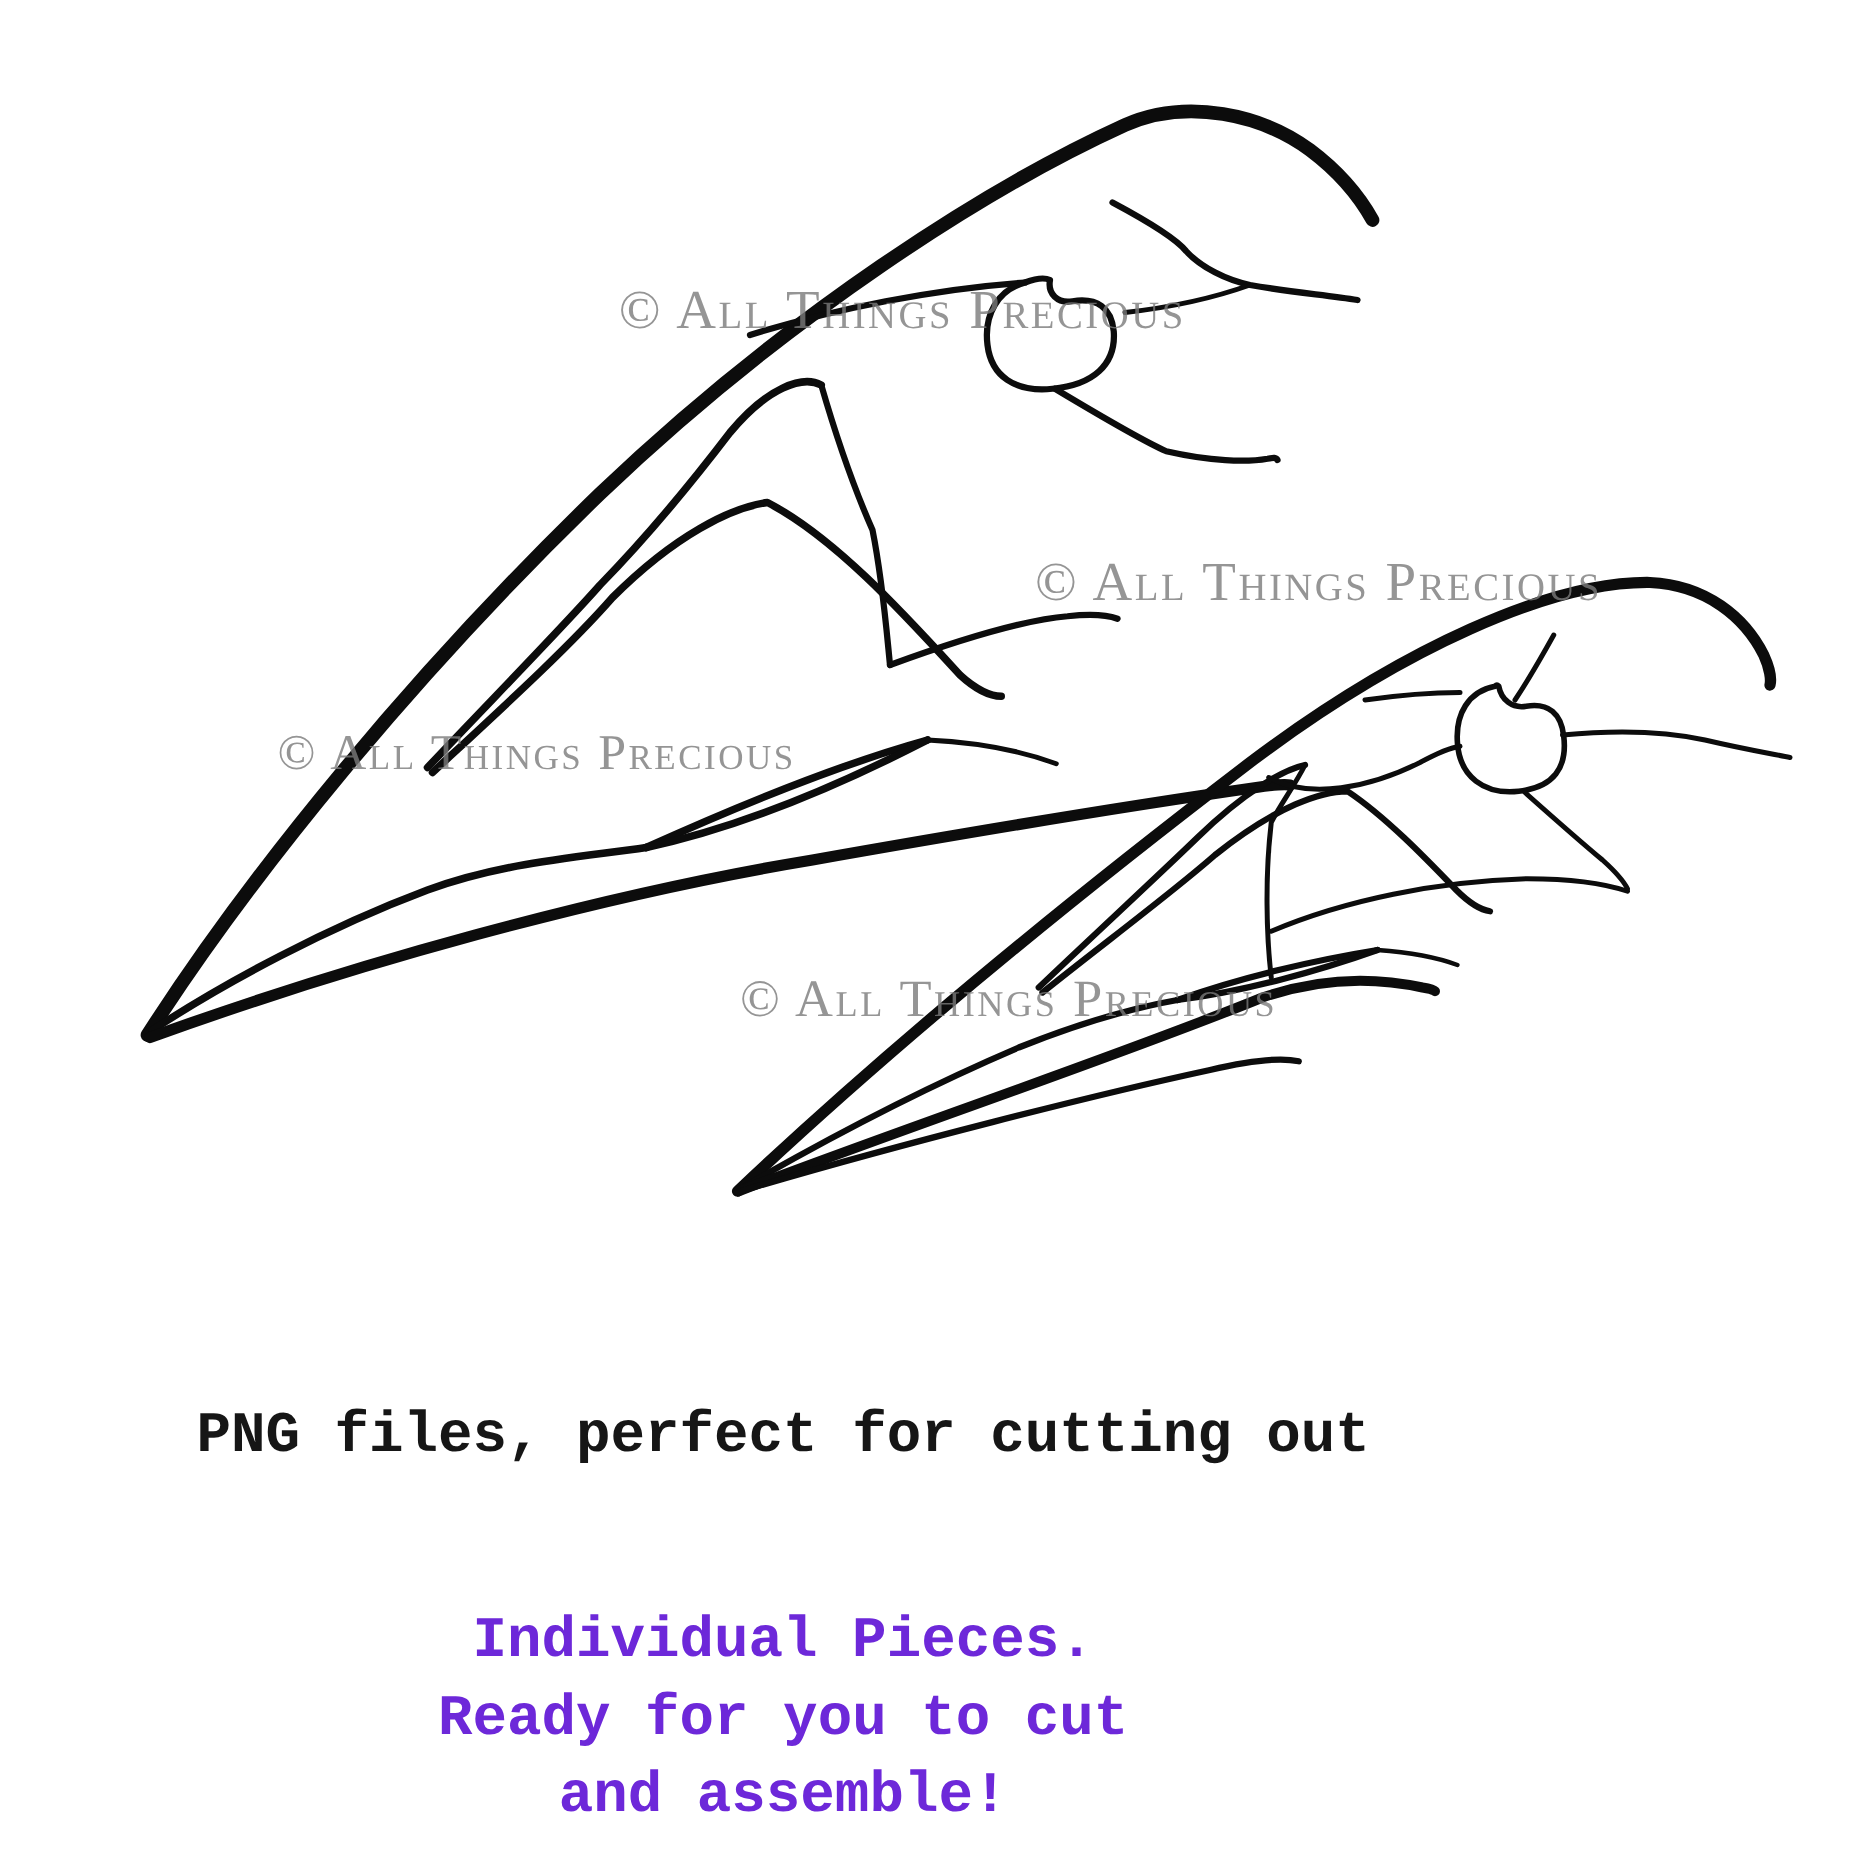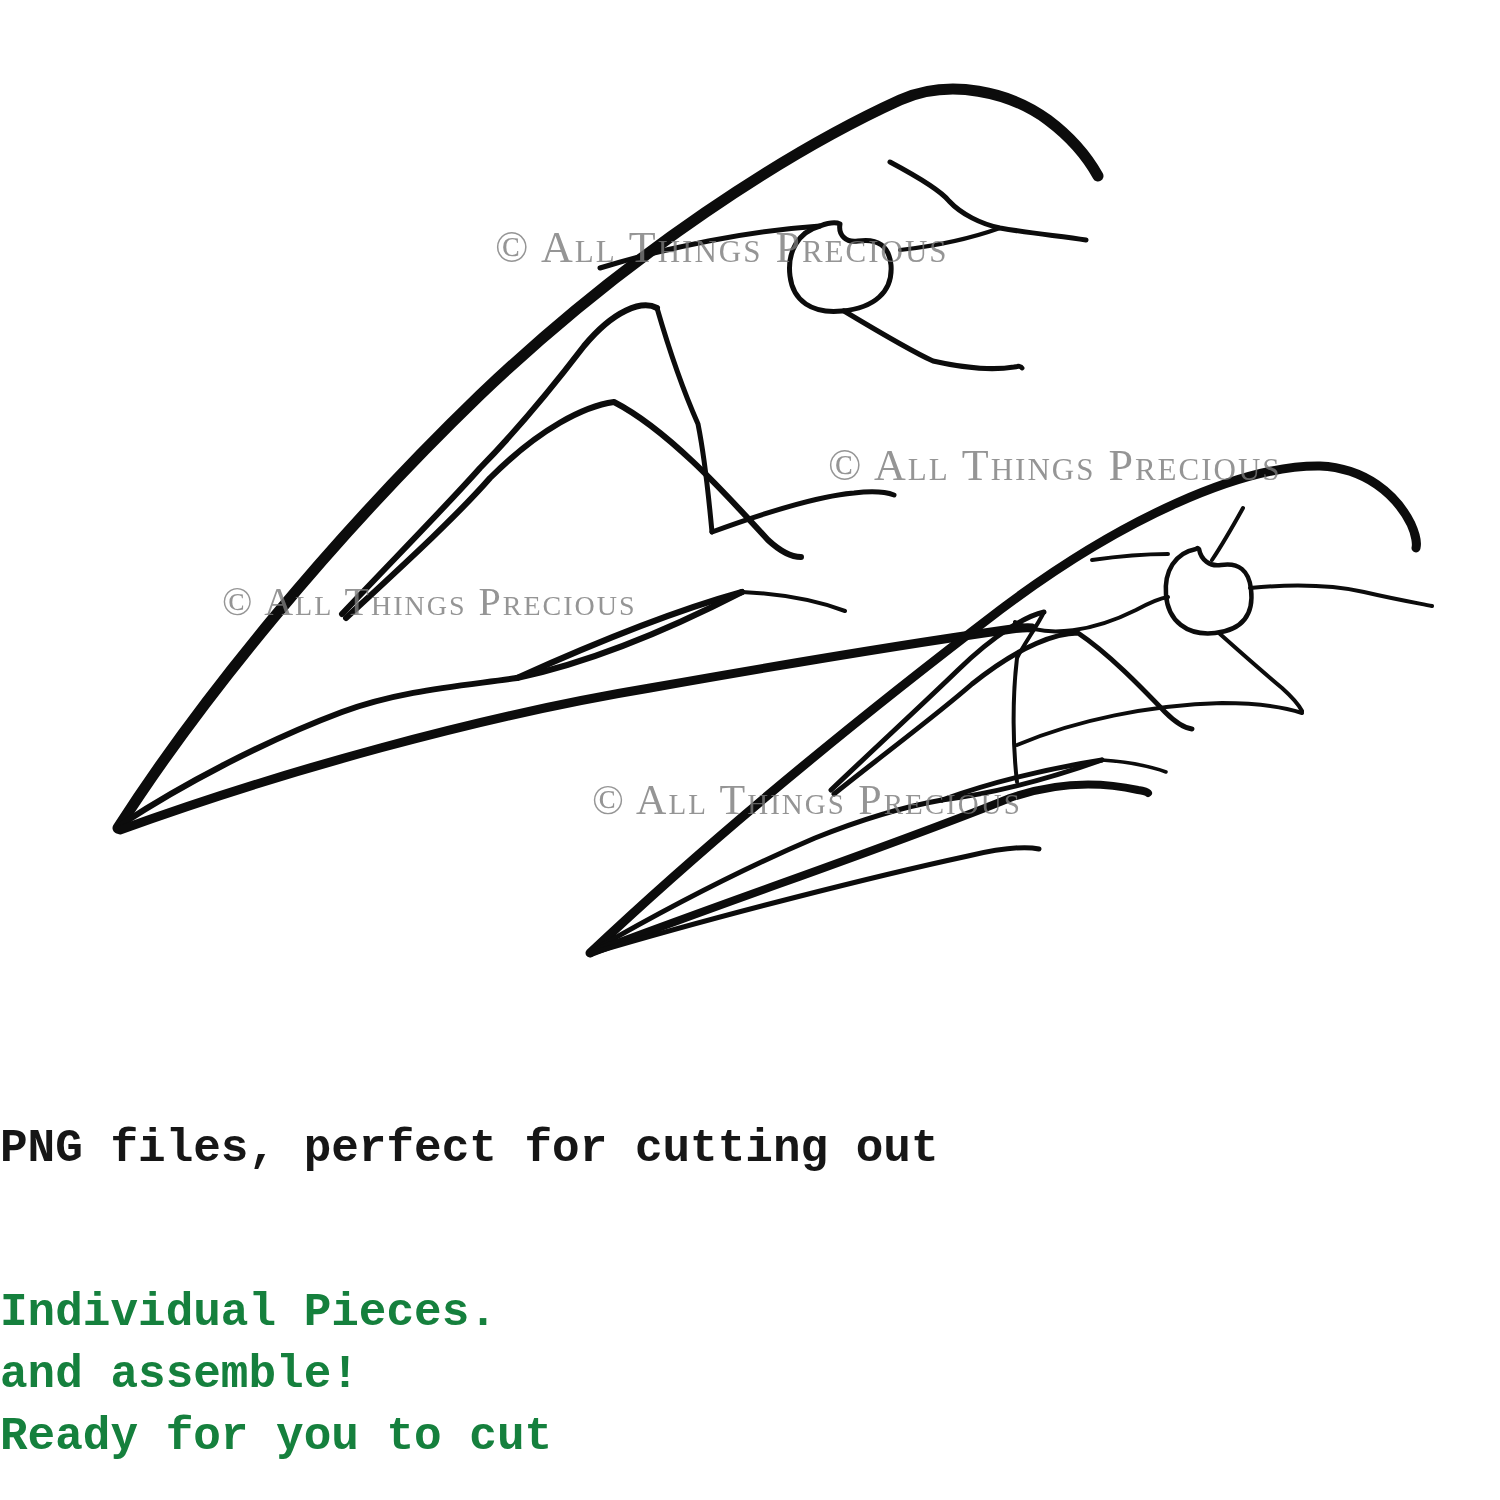--- a/index.html
+++ b/index.html
@@ -19,20 +19,21 @@
     font-variant:small-caps;
     letter-spacing:2px;
     white-space:nowrap;
     opacity:0.80;
     user-select:none;
   }
   .caption{
     position:absolute;
     left:0;
     width:1253px;
+    text-align:center;
     font-family:"Liberation Mono","DejaVu Sans Mono",monospace;
     font-weight:bold;
     white-space:pre;
   }
   .caption .line{display:block;}
 </style>
 </head>
 <body>
 
 <div class="stage">
@@ -79,15 +80,15 @@
   </svg>
 
   <div id="watermark-layer">
       <div class="watermark" style="left: 495px; top: 222px; font-size: 44px; color: rgb(123, 123, 123);">© All Things Precious</div>
       <div class="watermark" style="left: 828px; top: 440px; font-size: 44px; color: rgb(123, 123, 123);">© All Things Precious</div>
       <div class="watermark" style="left: 222px; top: 578px; font-size: 40px; color: rgb(123, 123, 123);">© All Things Precious</div>
       <div class="watermark" style="left: 592px; top: 776px; font-size: 42px; color: rgb(123, 123, 123);">© All Things Precious</div>
     </div>
 
   <div class="caption" id="caption-block-1" style="top: 1118px; color: rgb(22, 22, 22); font-size: 46px; line-height: 62px;"><span class="line">PNG files, perfect for cutting out</span></div>
-  <div class="caption" id="caption-block-2" style="top: 1282px; color: #15803d; font-size: 46px; line-height: 62px;"><span class="line">Individual Pieces.</span><span class="line">and assemble!</span><span class="line">Ready for you to cut</span></div>
+  <div class="caption" id="caption-block-2" style="top: 1282px; color: #6d28d9; font-size: 46px; line-height: 62px;"><span class="line">Individual Pieces.</span><span class="line">Ready for you to cut</span><span class="line">and assemble!</span></div>
 
 </div>
 
 </body></html>

